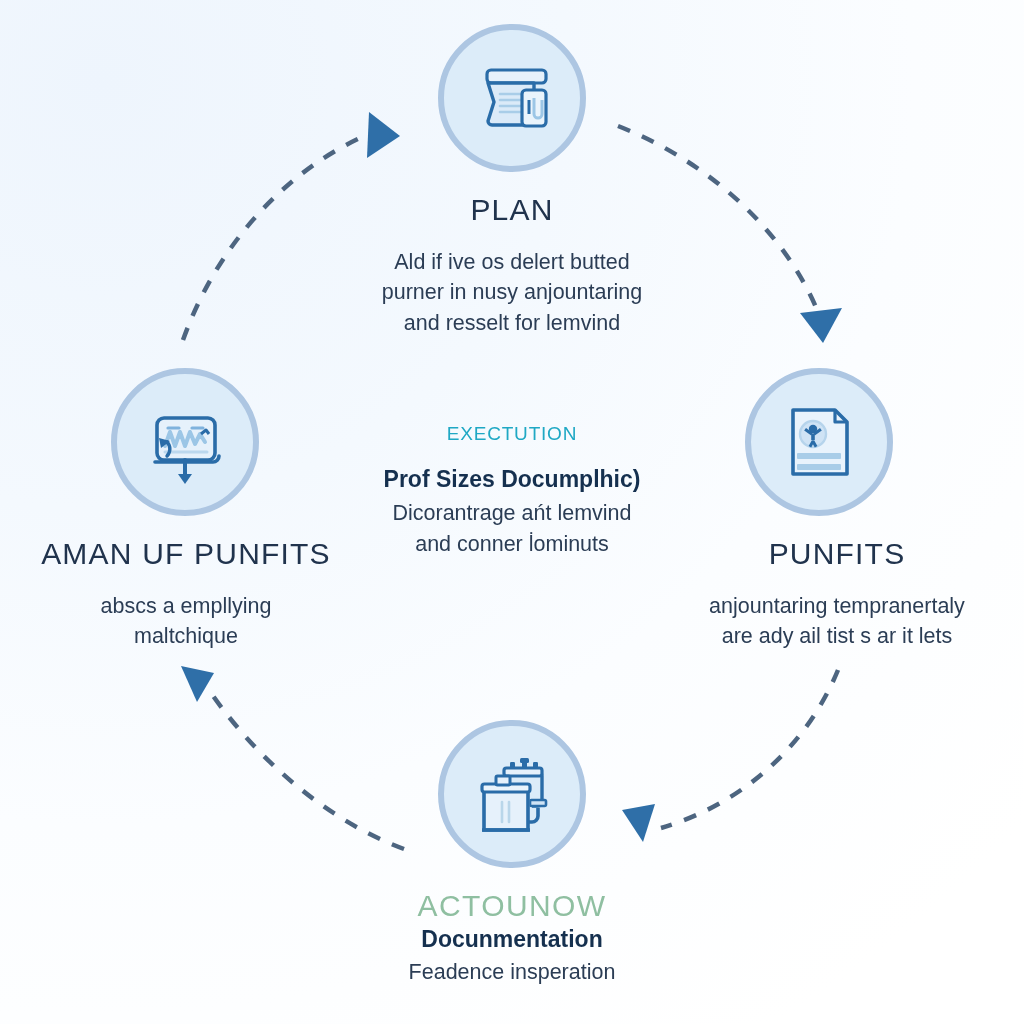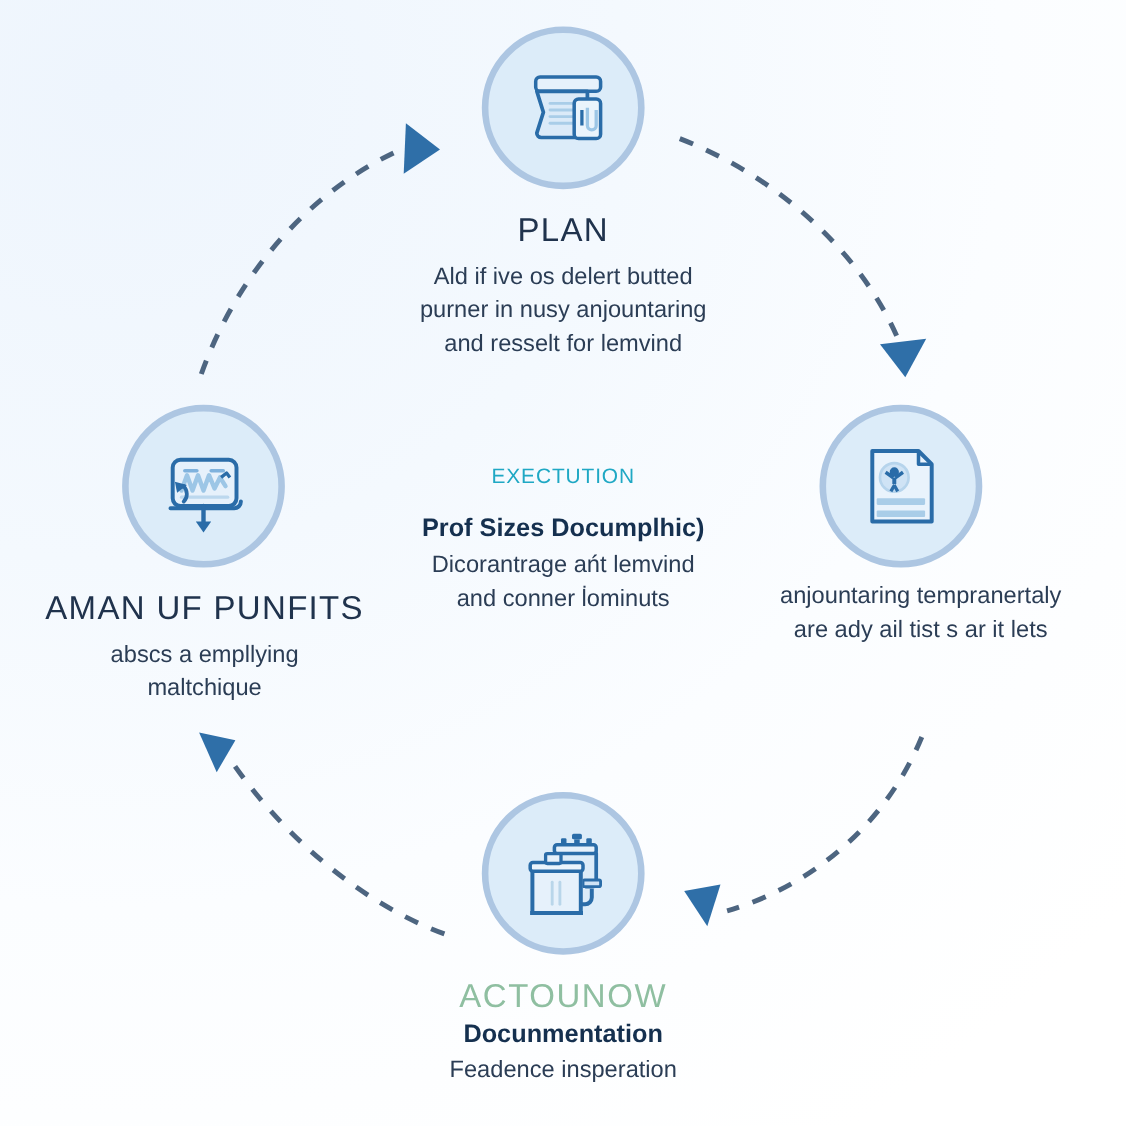--- a/index.html
+++ b/index.html
@@ -55,21 +55,21 @@
   .node-title {
     margin-top: 22px;
     font-size: 30px;
     letter-spacing: 1.2px;
     line-height: 1.05;
     color: #20334d;
     font-weight: 400;
     white-space: nowrap;
   }
   .node-desc {
-    margin-top: 10px;
+    margin-top: 21px;
     font-size: 21.5px;
     line-height: 1.44;
     color: #2b3d55;
     font-weight: 400;
   }
 
   
   #node-plan   { left: 274px; top: 24px;  width: 476px; }
   #node-right  { left: 650px; top: 368px; width: 374px; }
   #node-bottom { left: 286px; top: 720px; width: 452px; }
@@ -186,20 +186,21 @@
           <path d="M40,37 l-7,-5 -1.8,2.6 7,5 z"></path>
           <path d="M38.2,38 h3.6 v6 h-3.6 z"></path>
           <path d="M39,44 l-3.4,6 2.6,1.4 3.2,-5.6 z"></path>
           <path d="M41,44 l3.4,6 -2.6,1.4 -3.2,-5.6 z"></path>
         </g>
 
         <rect x="24" y="57" width="44" height="6" rx="1" fill="#a9cde8"></rect>
         <rect x="24" y="68" width="44" height="6" rx="1" fill="#a9cde8"></rect>
       </svg>
     </div>
+    <div class="node-title">PUNFITS</div>
     <div class="node-desc">
       <div>anjountaring tempranertaly</div>
       <div>are ady ail tist s ar it lets</div>
     </div>
   </div>
 
   <div class="node" id="node-bottom">
     <div class="badge">
       <svg width="96" height="96" viewBox="0 0 96 96">
 

